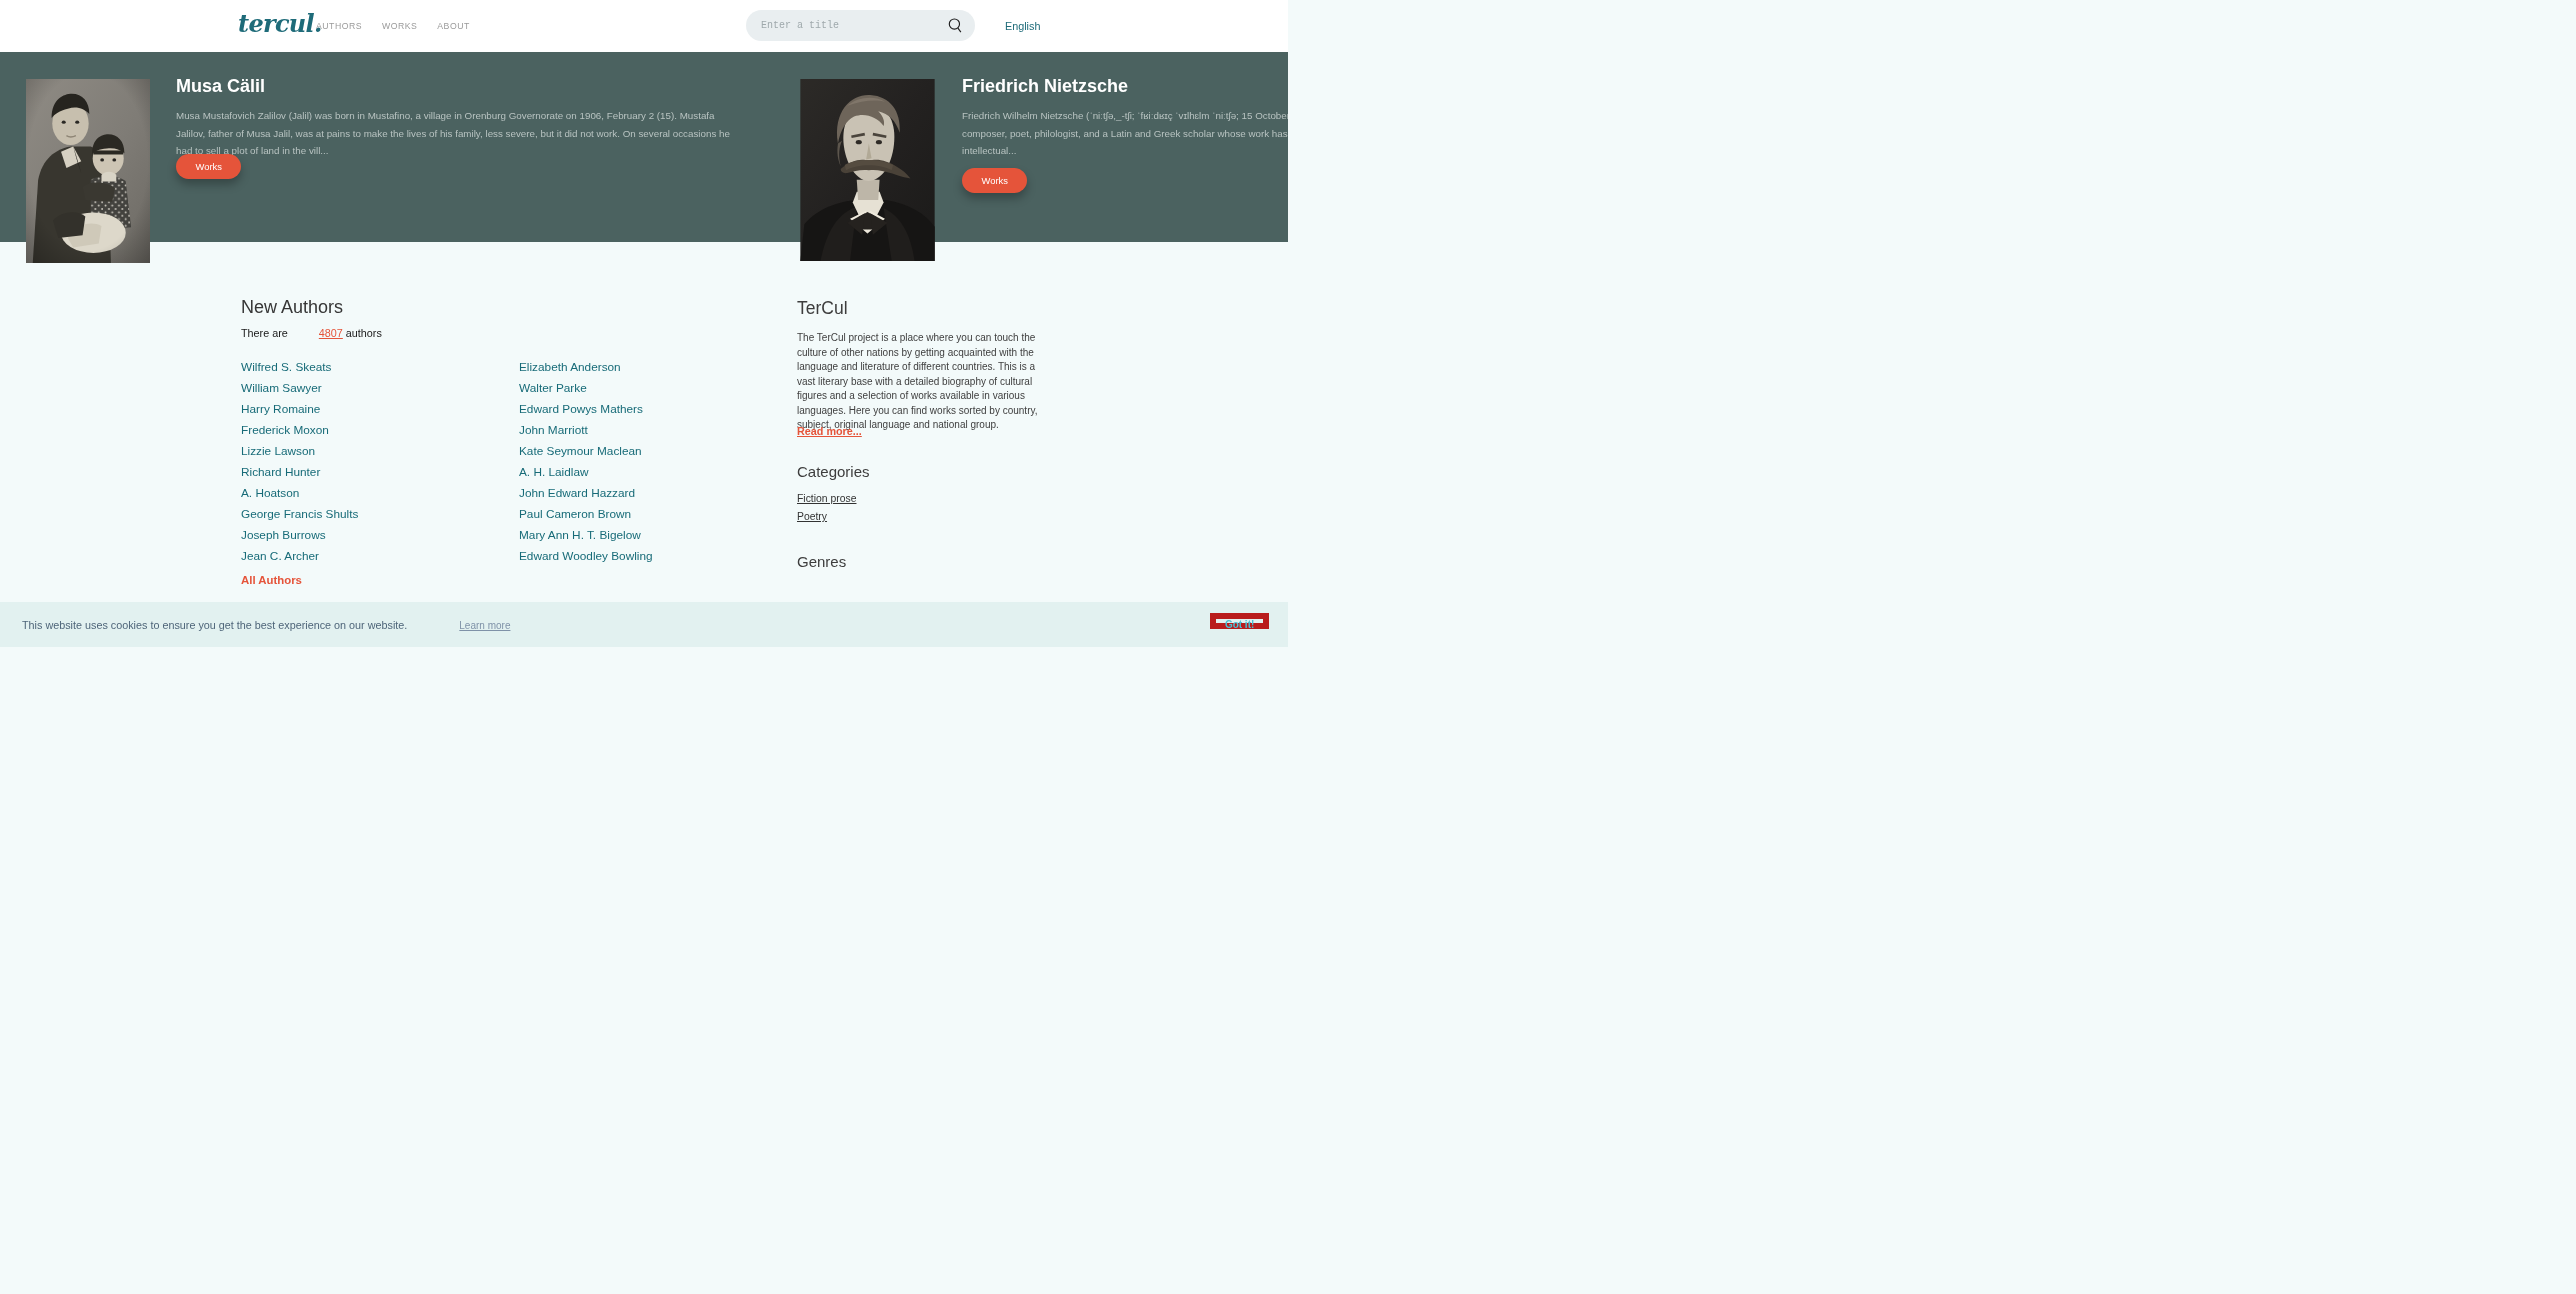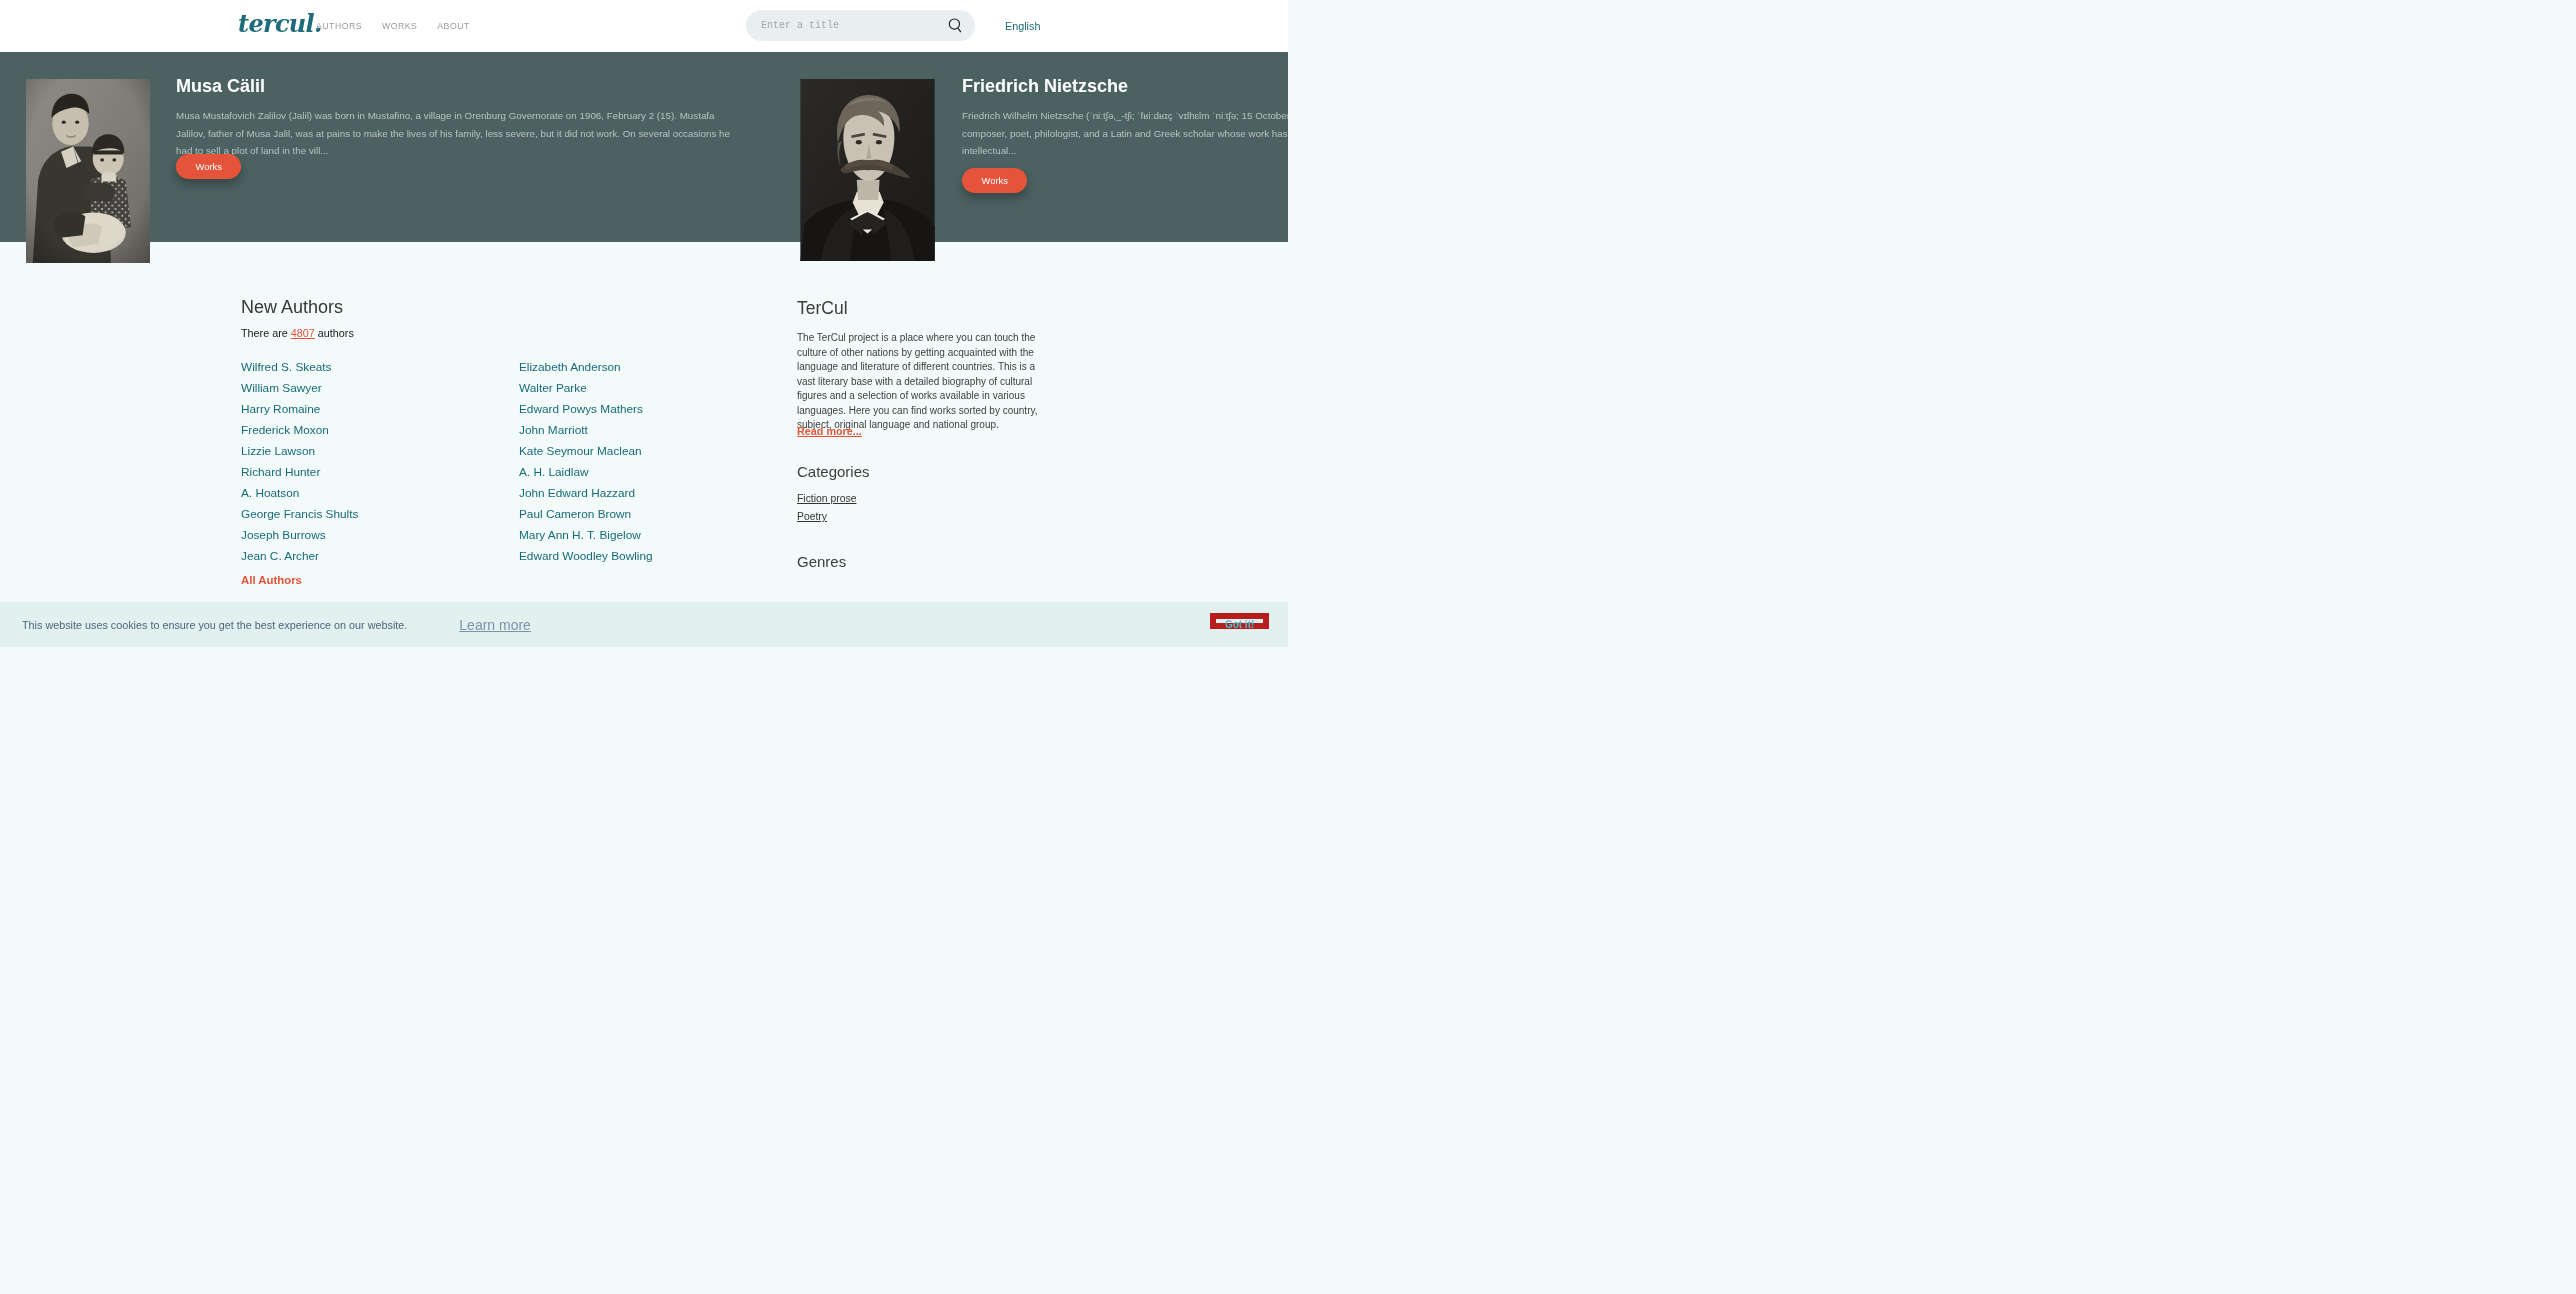--- a/index.html
+++ b/index.html
@@ -40,21 +40,21 @@
   .works-btn{position:absolute;height:25px;padding:0 19.5px;border:none;border-radius:12.8px;
     background:#e5543a;color:#ffffff;font-size:9.4px;font-family:"Liberation Sans",sans-serif;
     cursor:pointer;box-shadow:0 5.4px 9.4px rgba(0,0,0,.28);}
   .btn-musa{left:176px;top:102px;}
   .btn-nietzsche{left:962px;top:116px;}
   
   .main{position:absolute;left:0;top:270px;width:1288px;height:360px;}
   .section-title{position:absolute;margin:0;font-size:18px;font-weight:500;color:#363636;}
   .na-title{left:241px;top:27px;}
   .count{position:absolute;left:241px;top:57px;margin:0;font-size:10.8px;color:#191919;}
-  .count a{color:#e5543a;text-decoration:underline;}
+  .count a{color:#e5543a;text-decoration:underline;margin-left:28px;}
   .authors-col{position:absolute;top:86px;margin:0;padding:0;list-style:none;}
   .col-0{left:241px;}
   .col-1{left:519px;}
   .authors-col li{height:21px;display:flex;align-items:center;}
   .authors-col a{font-size:11.8px;color:#176b78;}
   .all-authors{position:absolute;left:241px;top:304px;font-size:11.4px;font-weight:bold;color:#e5543a;}
   .about-title{position:absolute;left:797px;top:28px;margin:0;font-size:17.5px;font-weight:400;color:#3d3d3d;}
   .about-desc{position:absolute;left:797px;top:61px;width:256px;margin:0;
     font-size:10px;line-height:14.5px;color:#404040;}
   .read-more{position:absolute;left:797px;top:155px;font-size:10.8px;font-weight:bold;
@@ -62,21 +62,21 @@
   .sub-title{position:absolute;left:797px;margin:0;font-size:15px;font-weight:400;color:#3d3d3d;}
   .cat-title{top:193px;}
   .genres-title{top:283px;}
   .cat-list{position:absolute;left:797px;top:222px;margin:0;padding:0;list-style:none;}
   .cat-list li{height:18px;}
   .cat-list a{font-size:10.4px;color:#333333;text-decoration:underline;}
   
   .cookie{position:absolute;left:0;top:602px;width:1288px;height:46px;background:#e2f1f0;z-index:10;
     display:flex;align-items:center;gap:48px;}
   .cookie-msg{margin-left:22px;font-size:10.8px;color:#4e6579;}
-  .cookie-learn{font-size:14px;color:#7f92a8;text-decoration:underline;margin-left:4px;}
+  .cookie-learn{font-size:10px;color:#7f92a8;text-decoration:underline;margin-left:4px;}
   .gotit{position:absolute;right:19px;top:11.4px;height:16px;padding:0 8.7px;
     background:transparent;border:6px solid #b91c1c;color:#4cc0d4;
     font-size:10px;font-weight:bold;font-family:"Liberation Sans",sans-serif;cursor:pointer;text-align:right;}
 </style>
 </head>
 <body>
 
 <header class="header">
   <div class="logo">tercul.</div>
   <nav class="nav">

